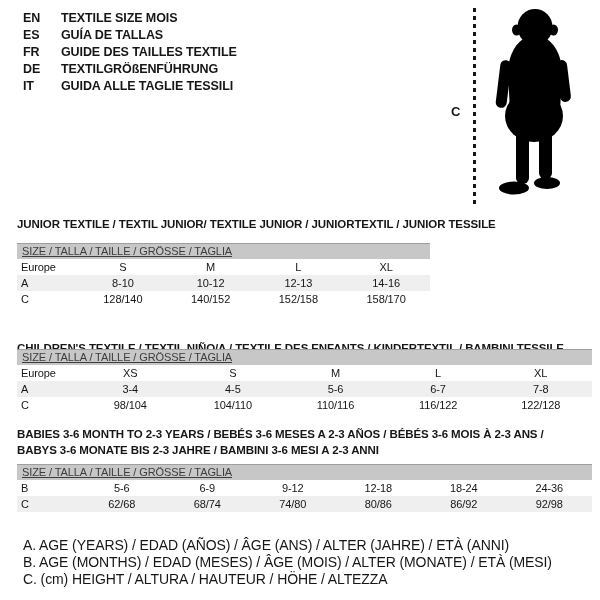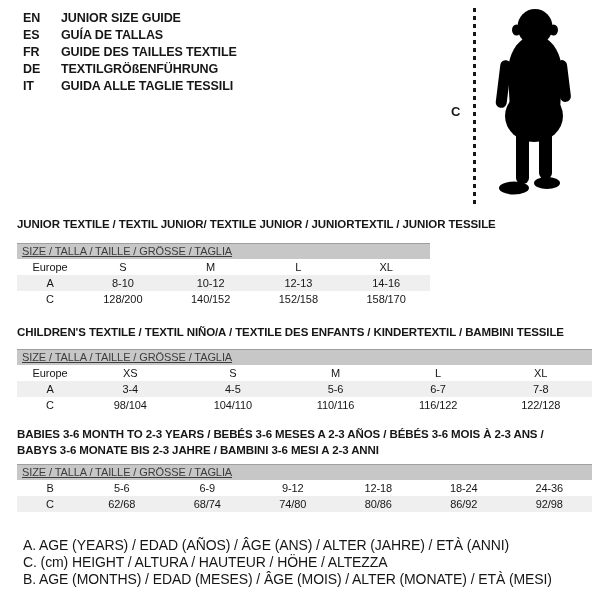--- a/index.html
+++ b/index.html
@@ -29,37 +29,37 @@
   
   .sec-title{position:absolute;left:17px;font-weight:bold;font-size:11.5px;line-height:16px;white-space:nowrap;}
   .size-table{position:absolute;left:17px;}
   .size-bar{
     background:var(--bar);border-top:1px solid var(--bar-edge);
     font-size:11px;color:#3c3c3c;height:15px;line-height:15px;padding-left:5px;
     white-space:nowrap;overflow:hidden;text-decoration:underline;
   }
   table{border-collapse:collapse;table-layout:fixed;width:100%;}
   td{font-size:11px;height:16px;padding:0;text-align:center;color:var(--ink);}
-  td.lbl{text-align:center;padding-left:4px;}
+  td.lbl{text-align:left;padding-left:4px;}
   tr.striped{background:var(--stripe);}
   .w-junior{width:413px;}
   .w-wide{width:575px;}
   col.first{width:62px;}
   
   .legend{position:absolute;left:23px;top:537px;font-weight:normal;font-size:14px;line-height:17px;}
   .legend-line{white-space:nowrap;}
 </style>
 </head>
 <body>
 
 <div class="canvas">
 
   <div class="lang-list">
     <div class="lang-row">
-      <span class="lang-code">EN</span><span>JUNIOR SIZE GUIDE</span>
+      <span class="lang-code">EN</span><span>TEXTILE SIZE MOIS</span>
     </div>
     <div class="lang-row">
       <span class="lang-code">ES</span><span>GUÍA DE TALLAS</span>
     </div>
     <div class="lang-row">
       <span class="lang-code">FR</span><span>GUIDE DES TAILLES TEXTILE</span>
     </div>
     <div class="lang-row">
       <span class="lang-code">DE</span><span>TEXTILGRÖßENFÜHRUNG</span>
     </div>
@@ -109,30 +109,30 @@
       </tr>
       <tr class="striped">
         <td class="lbl">A</td>
         <td>8-10</td>
         <td>10-12</td>
         <td>12-13</td>
         <td>14-16</td>
       </tr>
       <tr>
         <td class="lbl">C</td>
-        <td>128/200</td>
+        <td>128/140</td>
         <td>140/152</td>
         <td>152/158</td>
         <td>158/170</td>
       </tr>
     </tbody>
       </table>
   </div>
 
-  <div class="sec-title" style="top:324px;">CHILDREN'S TEXTILE / TEXTIL NIÑO/A / TEXTILE DES ENFANTS / KINDERTEXTIL / BAMBINI TESSILE</div>
+  <div class="sec-title" style="top:340px;">CHILDREN'S TEXTILE / TEXTIL NIÑO/A / TEXTILE DES ENFANTS / KINDERTEXTIL / BAMBINI TESSILE</div>
   <div class="size-table w-wide" style="top:349px;">
     <div class="size-bar">SIZE / TALLA / TAILLE / GRÖSSE / TAGLIA</div>
     <table>
       <colgroup>
           <col class="first">
           <col>
           <col>
           <col>
           <col>
           <col>
@@ -200,17 +200,17 @@
         <td>80/86</td>
         <td>86/92</td>
         <td>92/98</td>
       </tr>
     </tbody>
       </table>
   </div>
 
   <div class="legend">
     <div class="legend-line">A. AGE (YEARS) / EDAD (AÑOS) / ÂGE (ANS) / ALTER (JAHRE) / ETÀ (ANNI)</div>
+    <div class="legend-line">B. AGE (MONTHS) / EDAD (MESES) / ÂGE (MOIS) / ALTER (MONATE) / ETÀ (MESI)</div>
     <div class="legend-line">C. (cm) HEIGHT / ALTURA / HAUTEUR / HÖHE / ALTEZZA</div>
-    <div class="legend-line">B. AGE (MONTHS) / EDAD (MESES) / ÂGE (MOIS) / ALTER (MONATE) / ETÀ (MESI)</div>
   </div>
 
 </div>
 
 </body></html>

